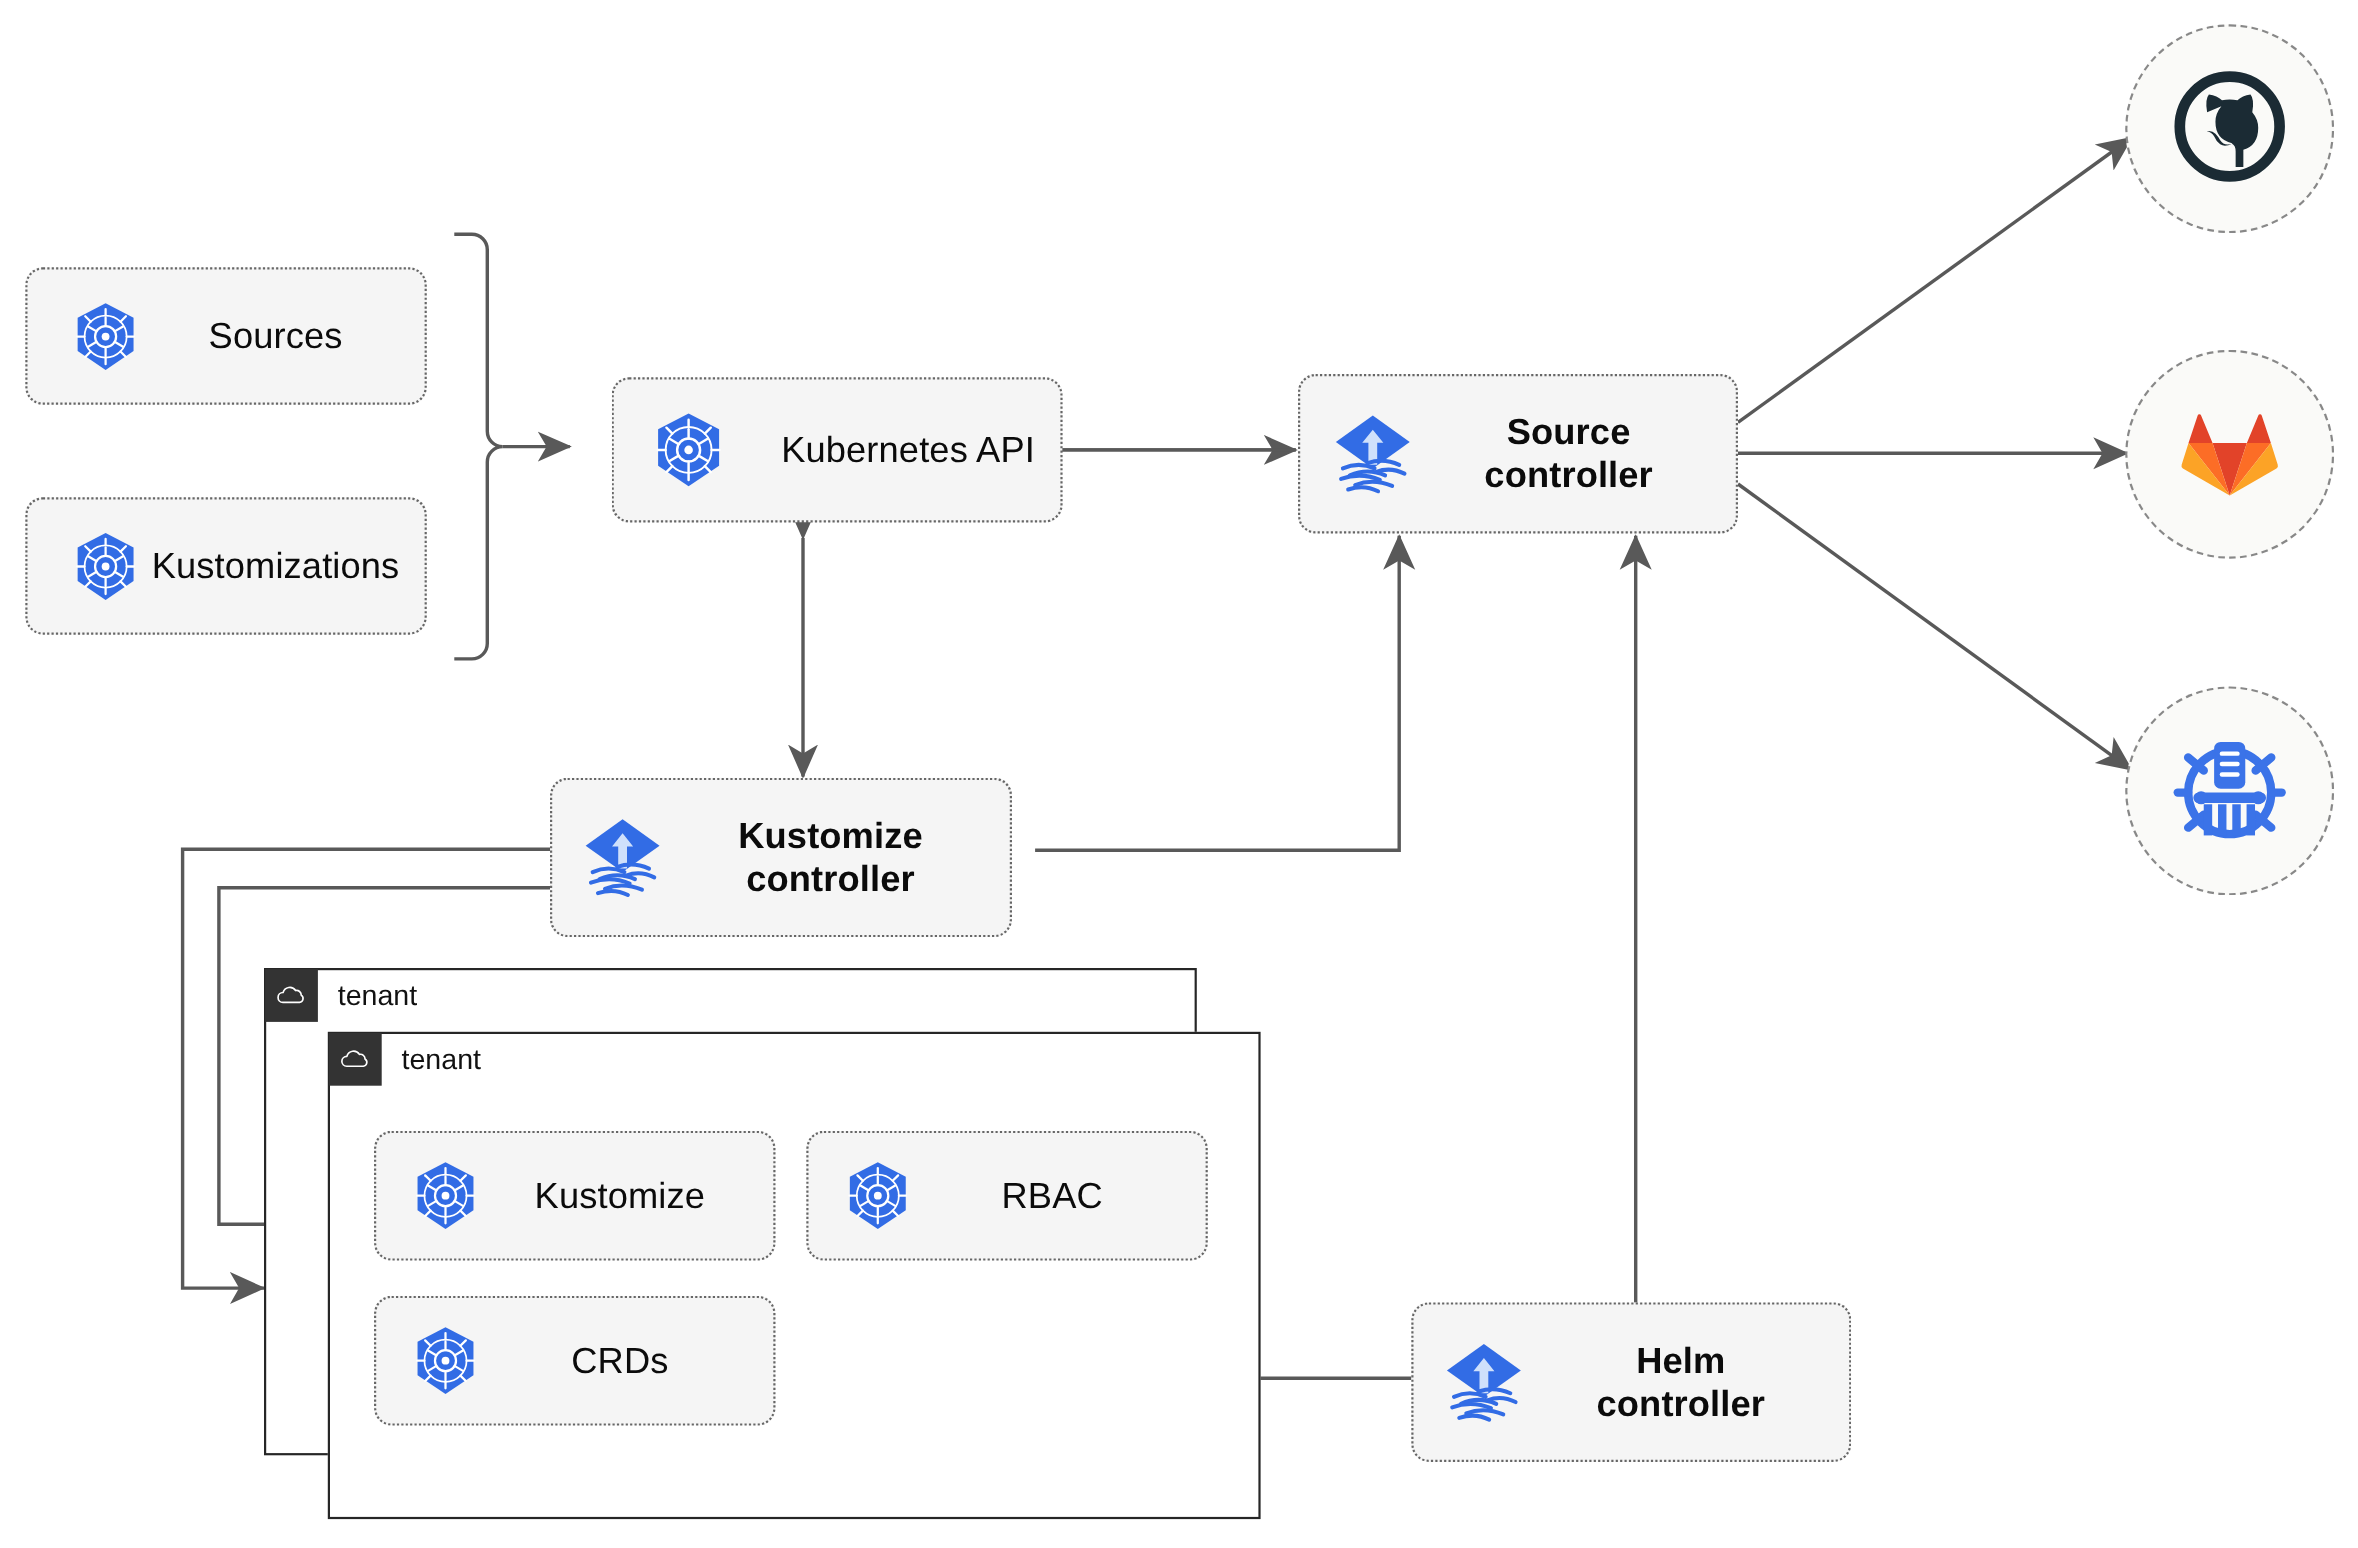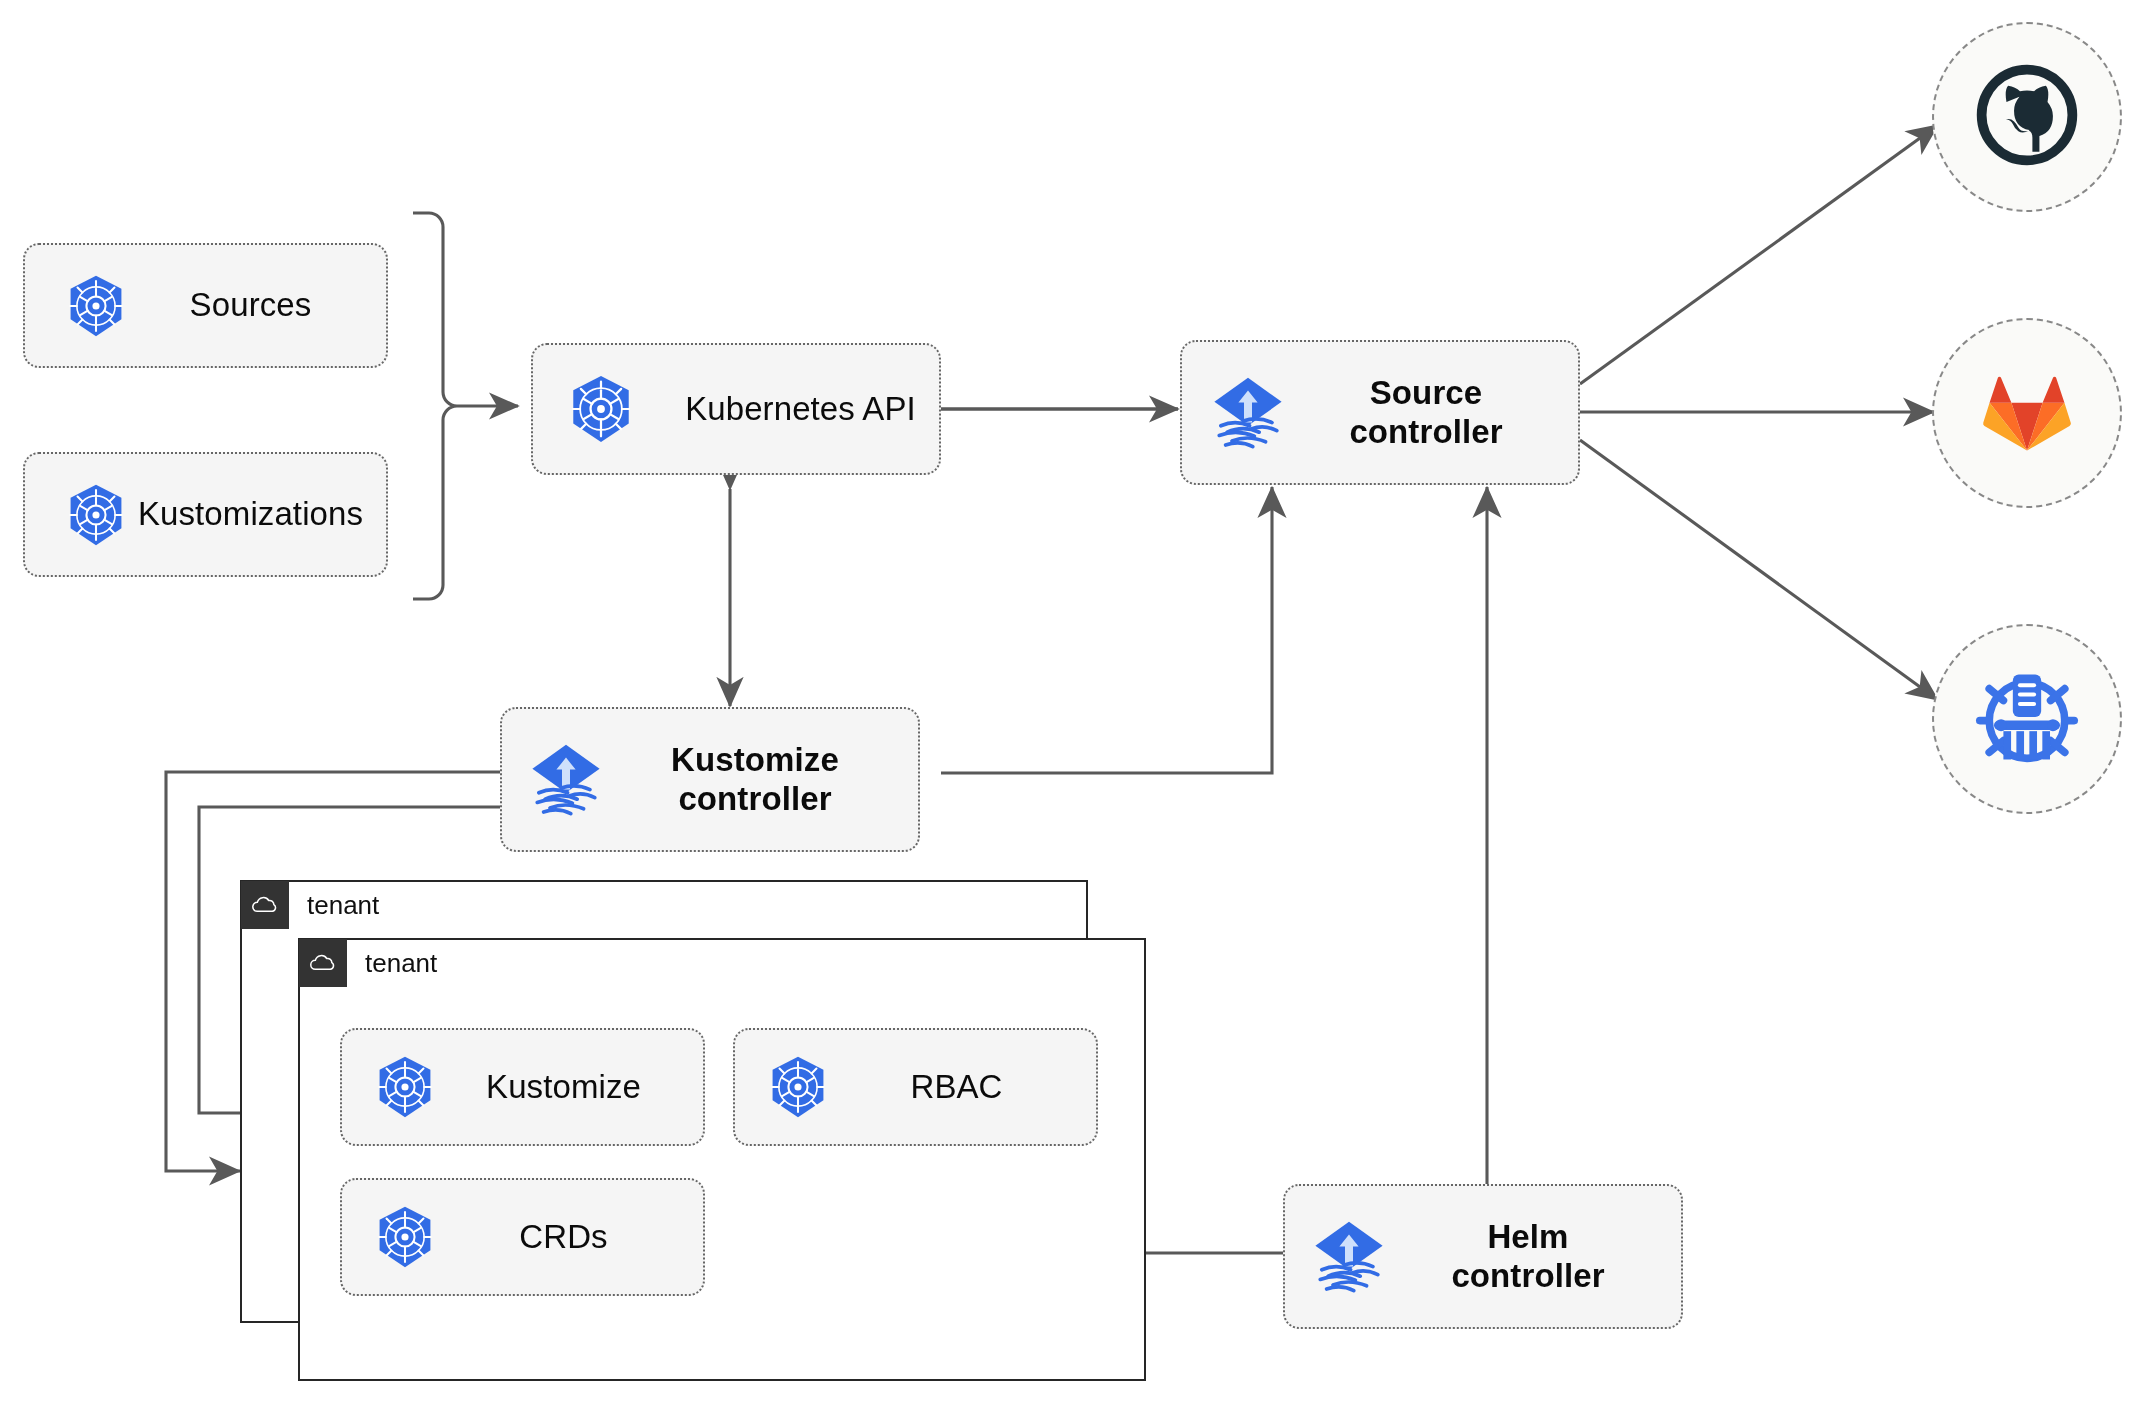--- a/index.html
+++ b/index.html
@@ -226,21 +226,21 @@
 
   <div class="node" style="left:23px;top:243px;width:365px;height:125px;">
     <span class="ico" style="margin-left:38px;">
       <svg width="66" height="66" viewBox="0 0 100 100">
           <use href="#k8s"></use>
         </svg>
     </span>
     <span class="lbl">Sources</span>
   </div>
 
-  <div class="node" style="left:531px;top:343px;width:410px;height:132px;gap:39px;">
+  <div class="node" style="left:556px;top:343px;width:410px;height:132px;gap:39px;">
     <span class="ico" style="margin-left:32px;">
       <svg width="72" height="72" viewBox="0 0 100 100">
           <use href="#k8s"></use>
         </svg>
     </span>
     <span class="lbl">Kubernetes API</span>
   </div>
 
   <div class="node two-line" style="left:1180px;top:340px;width:400px;height:145px;">
     <span class="ico" style="margin-left:26px;">

